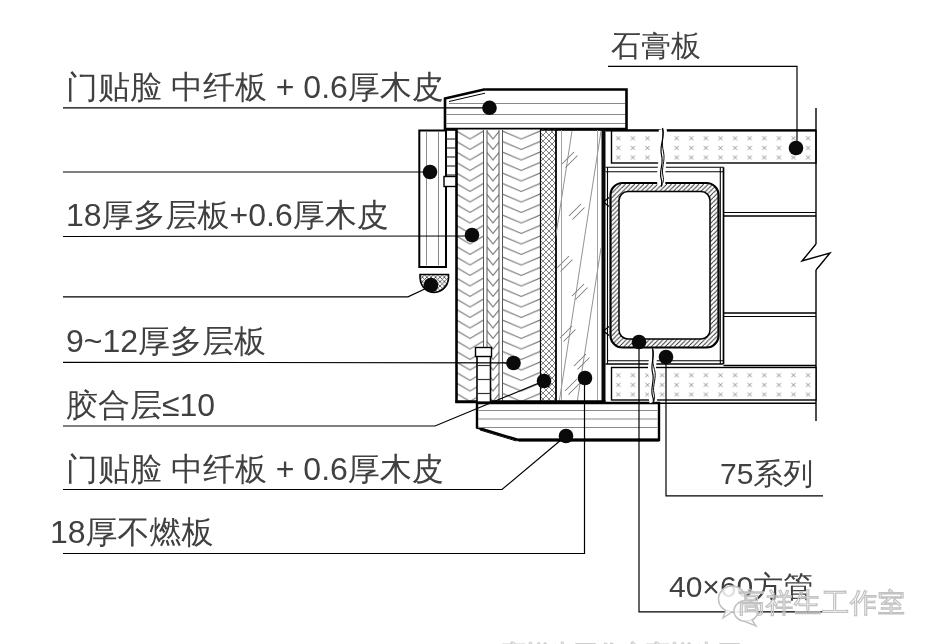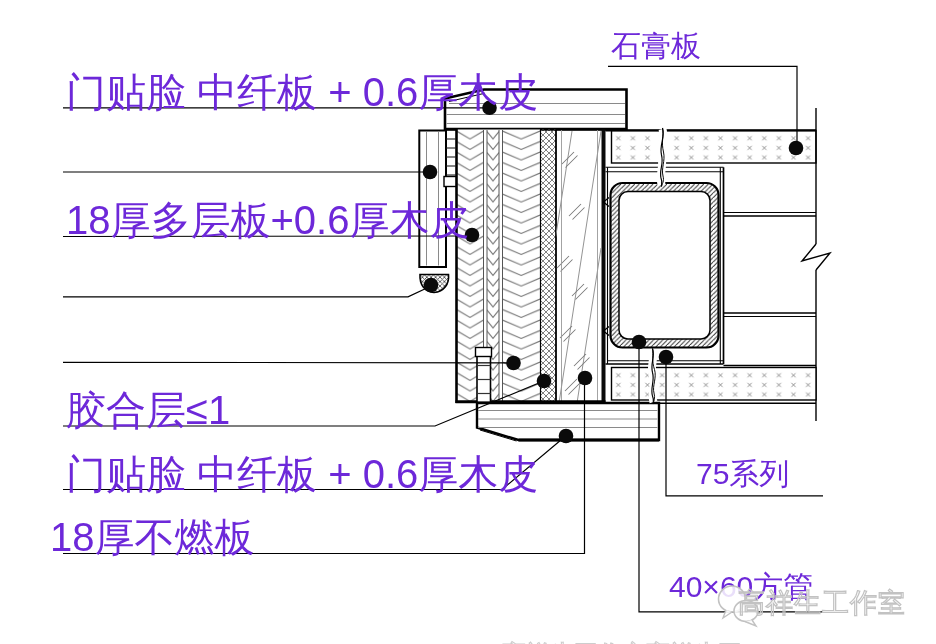--- a/index.html
+++ b/index.html
@@ -1,20 +1,20 @@
 <!DOCTYPE html>
 <html><head>
 <meta charset="utf-8">
 <style>
   html,body{margin:0;padding:0;background:#fff;}
   #canvas{position:relative;width:936px;height:644px;background:#ffffff;overflow:hidden;
           font-family:"Liberation Sans",sans-serif;}
   #linework{position:absolute;left:0;top:0;}
-  .lbl{position:absolute;color:#6d28d9;white-space:pre;line-height:1.05;}
-  .lbl-left{font-size:40px;text-align:center;}
+  .lbl{position:absolute;color:#404040;white-space:pre;line-height:1.05;}
+  .lbl-left{font-size:32px;text-align:center;}
   .lbl-sm{font-size:30px;}
   .watermark{position:absolute;left:738px;top:585px;font-size:27px;letter-spacing:1px;
              color:rgba(255,255,255,0.15);-webkit-text-stroke:1.2px #c2c2c2;}
   .wm-frag{position:absolute;left:502px;top:638px;width:240px;height:6px;overflow:hidden;
            font-size:24px;color:rgba(255,255,255,0.1);-webkit-text-stroke:1.1px #cdcdcd;white-space:nowrap;}
 </style>
 </head>
 <body>
 
 <div id="canvas">
@@ -208,26 +208,27 @@
     <circle cx="585" cy="378" r="7.3"></circle>
     <circle cx="566" cy="436" r="7.3"></circle>
     <circle cx="796" cy="148" r="7.3"></circle>
     <circle cx="639" cy="342" r="7.3"></circle>
     <circle cx="666" cy="357" r="7.3"></circle>
   </g>
 </svg>
 
   <div class="lbl lbl-left" style="left:66px;top:71px">门贴脸 中纤板 + 0.6厚木皮</div>
   <div class="lbl lbl-left" style="left:66px;top:199px">18厚多层板+0.6厚木皮</div>
-  <div class="lbl lbl-left" style="left:66px;top:389px">胶合层≤1</div>
+  <div class="lbl lbl-left" style="left:66px;top:325px">9~12厚多层板</div>
+  <div class="lbl lbl-left" style="left:66px;top:389px">胶合层≤10</div>
   <div class="lbl lbl-left" style="left:66px;top:453px">门贴脸 中纤板 + 0.6厚木皮</div>
   <div class="lbl lbl-left" style="left:50px;top:516px">18厚不燃板</div>
 
   <div class="lbl lbl-sm" style="left:611px;top:30px">石膏板</div>
-  <div class="lbl lbl-sm" style="left:696px;top:458px">75系列</div>
+  <div class="lbl lbl-sm" style="left:720px;top:458px">75系列</div>
   <div class="lbl lbl-sm" style="left:669px;top:571px">40×60方管</div>
 
   <svg style="position:absolute;left:712px;top:578px" width="60" height="50">
     <ellipse cx="20" cy="21" rx="13.5" ry="13" fill="rgba(255,255,255,0.85)" stroke="#c2c2c2" stroke-width="1.6"></ellipse>
     <path d="M14,32 L11,40 L20,34" fill="rgba(255,255,255,0.85)" stroke="#c2c2c2" stroke-width="1.4"></path>
     <ellipse cx="34" cy="33" rx="12" ry="10.5" fill="rgba(255,255,255,0.85)" stroke="#c2c2c2" stroke-width="1.6"></ellipse>
     <path d="M40,42 L44,48 L33,43.5" fill="rgba(255,255,255,0.85)" stroke="#c2c2c2" stroke-width="1.4"></path>
   </svg>
   <div class="watermark">高祥生工作室</div>
   <div class="wm-frag">高祥生工作室高祥生工</div>

